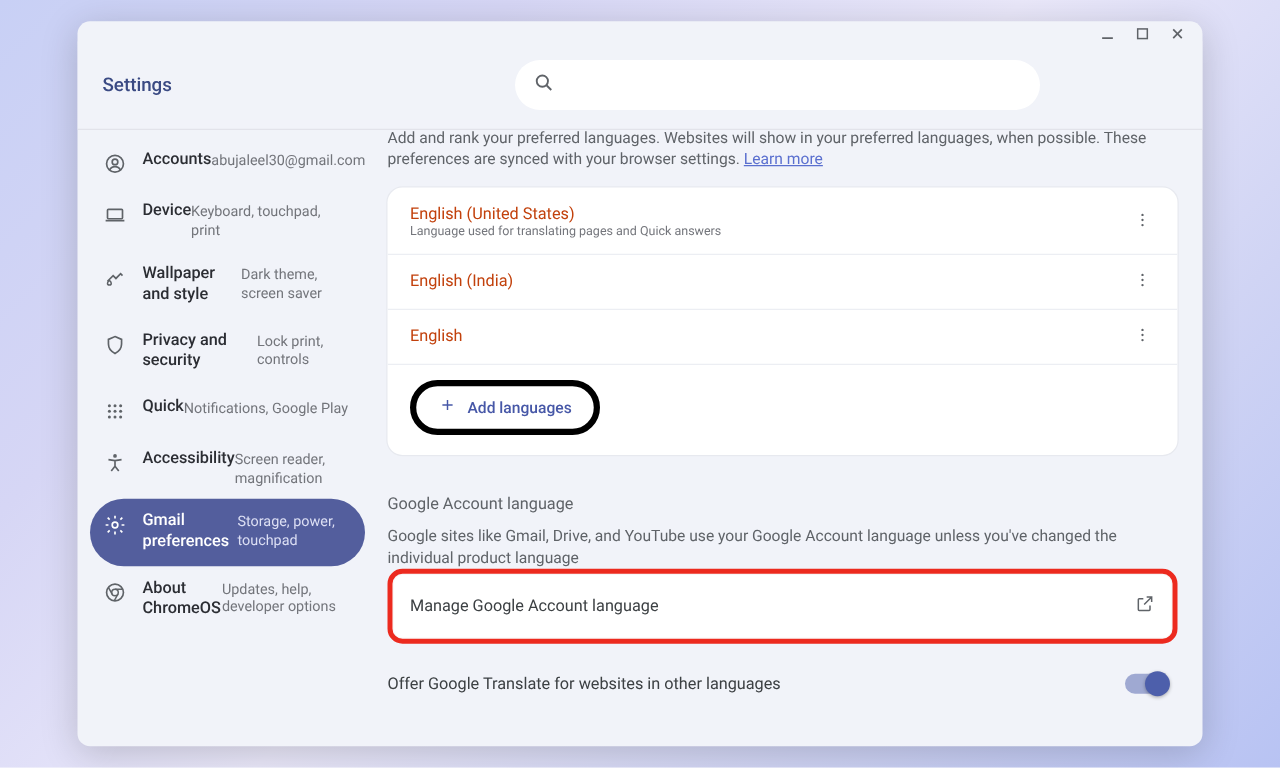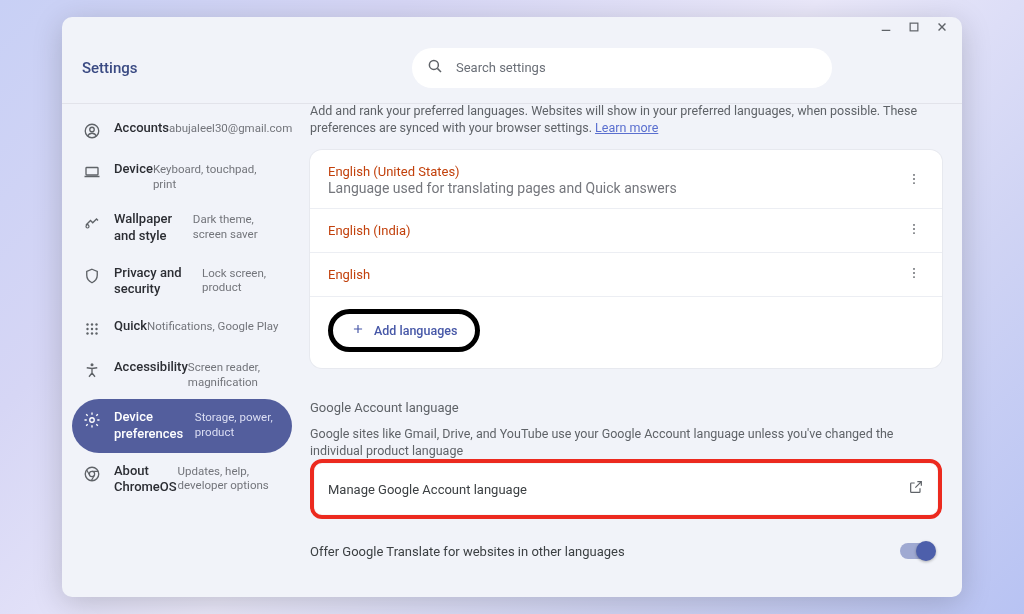--- a/index.html
+++ b/index.html
@@ -135,21 +135,21 @@
   }
   .lang-row {
     display: flex;
     align-items: center;
     padding: 12px 18px;
     border-bottom: 1px solid #eceef3;
   }
   .lang-row:last-of-type { border-bottom: none; }
   .lang-row .txt { flex: 1; }
   .lang-row .name { font-size: 13px; color: #c2410c; }
-  .lang-row .hint { font-size: 14px; color: #74767c; margin-top: 1px; }
+  .lang-row .hint { font-size: 10px; color: #74767c; margin-top: 1px; }
   .lang-row .more { width: 20px; text-align: center; cursor: pointer; }
   .lang-row .more svg { width: 14px; height: 14px; }
 
   .add-lang-wrap { padding: 12px 18px 14px 18px; }
   .add-lang {
     display: inline-flex;
     align-items: center;
     gap: 9px;
     border: 5px solid #000000;
     color: #4657a7;
@@ -234,21 +234,20 @@
   <div class="header">
     <div class="header-title">Settings</div>
     <div class="search-wrap">
       <div class="search">
         <span>
           <svg viewBox="0 0 24 24" fill="none">
               <circle cx="10.5" cy="10.5" r="6" stroke="#5f6368" stroke-width="2"></circle>
               <line x1="15.2" y1="15.2" x2="20" y2="20" stroke="#5f6368" stroke-width="2"></line>
             </svg>
         </span>
-        <input type="text" placeholder="Search settings" style="">
       </div>
     </div>
   </div>
 
   <div class="body">
 
     <div class="sidebar">
 
       <div class="nav-item">
         <span class="ic">
@@ -291,21 +290,21 @@
       </div>
 
       <div class="nav-item">
         <span class="ic">
           <svg viewBox="0 0 24 24" width="18" height="18">
               <path d="M12 3l7 3v5c0 5-3 8-7 10-4-2-7-5-7-10V6l7-3z" fill="none" stroke="currentColor" stroke-width="1.8"></path>
             </svg>
         </span>
         <span class="lbls">
           <span class="lbl">Privacy and security</span>
-          <span class="sub">Lock screen, product</span>
+          <span class="sub">Lock print, controls</span>
         </span>
       </div>
 
       <div class="nav-item">
         <span class="ic">
           <svg viewBox="0 0 24 24" width="18" height="18">
               <circle cx="6" cy="6" r="1.6" fill="currentColor"></circle>
               <circle cx="12" cy="6" r="1.6" fill="currentColor"></circle>
               <circle cx="18" cy="6" r="1.6" fill="currentColor"></circle>
               <circle cx="6" cy="12" r="1.6" fill="currentColor"></circle>
@@ -336,22 +335,22 @@
       </div>
 
       <div class="nav-item active">
         <span class="ic">
           <svg viewBox="0 0 24 24" width="18" height="18">
               <circle cx="12" cy="12" r="3" fill="none" stroke="currentColor" stroke-width="1.8"></circle>
               <path d="M12 2v3M12 19v3M4.2 4.2l2.1 2.1M17.7 17.7l2.1 2.1M2 12h3M19 12h3M4.2 19.8l2.1-2.1M17.7 6.3l2.1-2.1" stroke="currentColor" stroke-width="1.8"></path>
             </svg>
         </span>
         <span class="lbls">
-          <span class="lbl">Device preferences</span>
-          <span class="sub">Storage, power, product</span>
+          <span class="lbl">Gmail preferences</span>
+          <span class="sub">Storage, power, touchpad</span>
         </span>
       </div>
 
       <div class="nav-item">
         <span class="ic">
           <svg viewBox="0 0 24 24" width="18" height="18">
               <circle cx="12" cy="12" r="9" fill="none" stroke="currentColor" stroke-width="1.8"></circle>
               <circle cx="12" cy="12" r="3.5" fill="none" stroke="currentColor" stroke-width="1.6"></circle>
               <path d="M12 8.5h8.2M8.9 13.7L5 6.6M15.1 13.7l-3.9 7.1" stroke="currentColor" stroke-width="1.6"></path>
             </svg>

